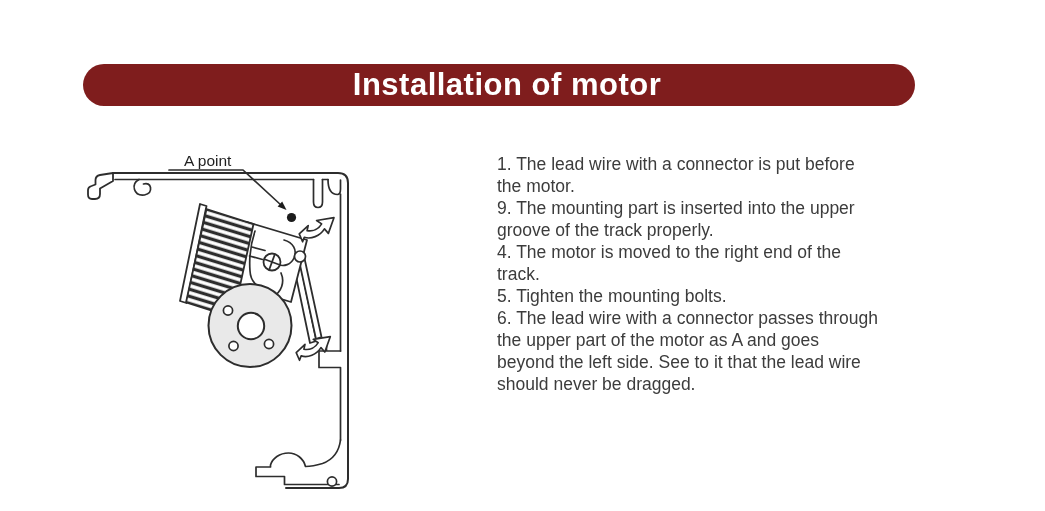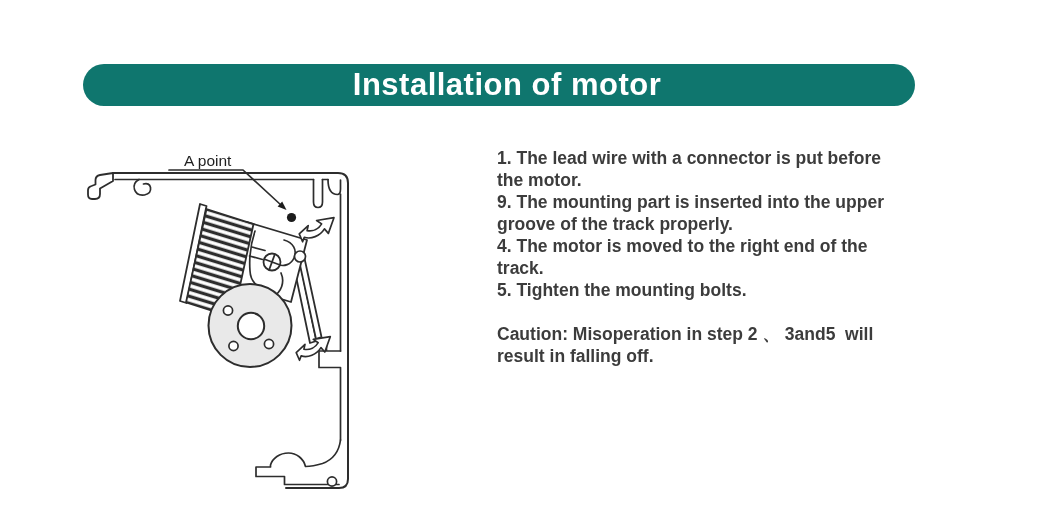--- a/index.html
+++ b/index.html
@@ -1,25 +1,25 @@
 <!DOCTYPE html>
 <html><head>
 <meta charset="utf-8">
 <style>
   html,body{margin:0;padding:0;background:#ffffff;}
   body{width:1045px;height:511px;overflow:hidden;position:relative;
        font-family:"Liberation Sans",sans-serif;}
   .page{position:absolute;inset:0;background:#ffffff;}
   .header-pill{position:absolute;left:83px;top:64px;width:832px;height:42px;
-       background:#0f766e;border-radius:21px;display:flex;align-items:center;justify-content:center;}
+       background:#7f1d1d;border-radius:21px;display:flex;align-items:center;justify-content:center;}
   .header-pill span{color:#ffffff;font-weight:bold;font-size:31px;letter-spacing:0.5px;
        transform:translateX(8px);}
   .diagram{position:absolute;left:85px;top:140px;width:330px;height:371px;}
-  .instructions{position:absolute;left:497px;top:147px;width:430px;color:#3c3c3c;
-       font-size:17.5px;line-height:22px;font-weight:bold;}
+  .instructions{position:absolute;left:497px;top:153px;width:430px;color:#3c3c3c;
+       font-size:17.5px;line-height:22px;}
   .instructions p{margin:0;white-space:pre-wrap;}
   .instructions p.caution{margin-top:22px;}
   svg .ln{fill:none;stroke:#2d2d2d;stroke-width:2;stroke-linecap:round;stroke-linejoin:round;}
   svg .ln-thin{fill:none;stroke:#2d2d2d;stroke-width:1.7;stroke-linecap:round;stroke-linejoin:round;}
   svg .wh{fill:#ffffff;stroke:#2d2d2d;stroke-width:1.8;stroke-linejoin:round;}
 </style>
 </head>
 <body>
 
 <div class="page">
@@ -90,17 +90,19 @@
   </svg>
 
   <div class="instructions">
     <p>1. The lead wire with a connector is put before
 the motor.</p>
     <p>9. The mounting part is inserted into the upper
 groove of the track properly.</p>
     <p>4. The motor is moved to the right end of the
 track.</p>
     <p>5. Tighten the mounting bolts.</p>
-    <p class="caution">Caution: Misoperation in step 2 、 3and5  will
-result in falling off.</p>
+    <p>6. The lead wire with a connector passes through
+the upper part of the motor as A and goes
+beyond the left side. See to it that the lead wire
+should never be dragged.</p>
   </div>
 
 </div>
 
 </body></html>

